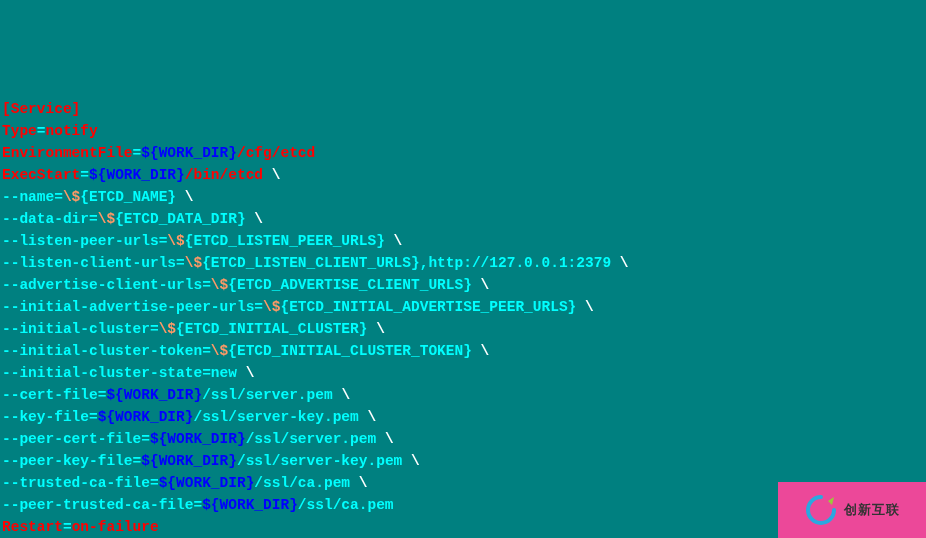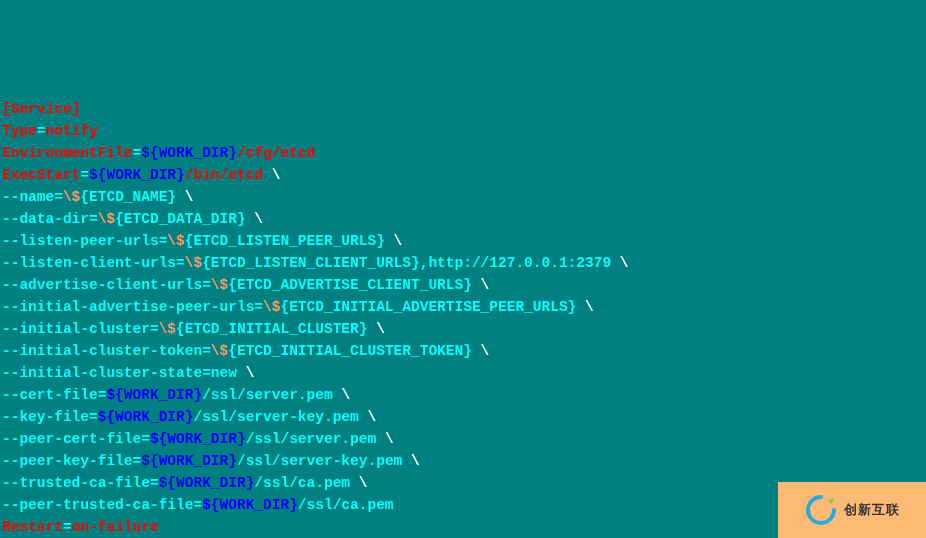--- a/index.html
+++ b/index.html
@@ -20,21 +20,21 @@
     .c-teal { color: #00ffff; }
     .c-blue { color: #0000ff; margin-top: 20px; }
     .c-peach { color: #ff9966; }
     .c-white { color: #ffffff; }
     .watermark {
       position: absolute;
       right: 0;
       bottom: 0;
       width: 148px;
       height: 56px;
-      background: #fdba74;
+      background: #ec4899;
       display: flex;
       align-items: center;
       justify-content: center;
       font-family: Arial, sans-serif;
       font-weight: normal;
       line-height: normal;
       white-space: normal;
       margin-left: 23px;
     }
     .wlogo {

